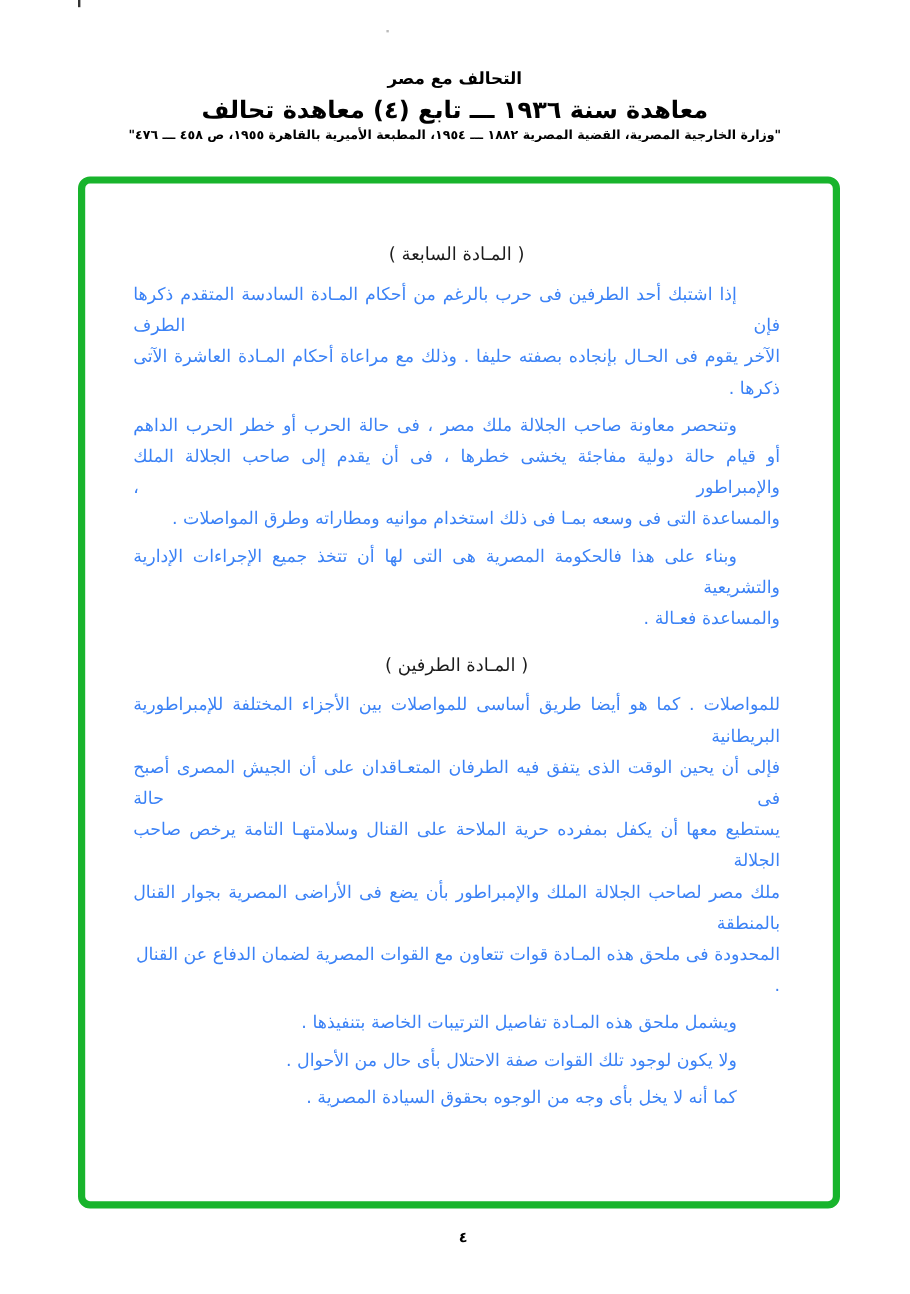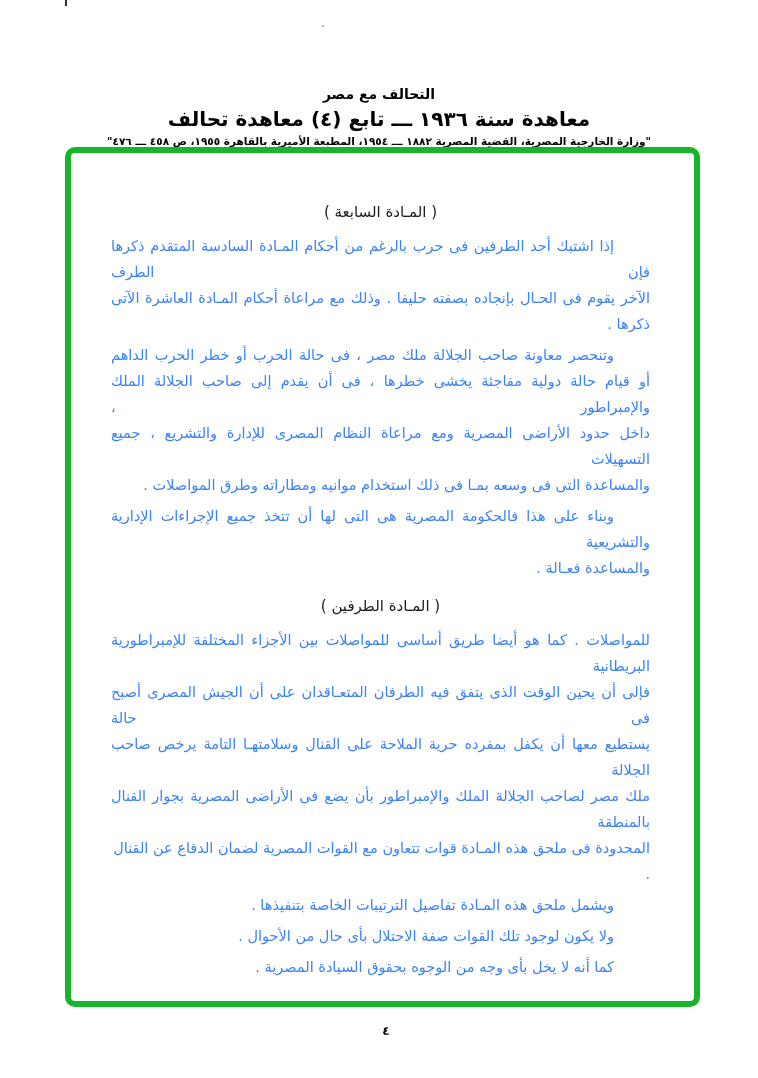--- a/index.html
+++ b/index.html
@@ -10,21 +10,21 @@
     height: 1078px;
     background: #ffffff;
     overflow: hidden;
     color: #1c1c1c;
   }
   
   .artifact-1 { position:absolute; left:65px; top:0; width:2px; height:6px; background:#333; }
   .artifact-2 { position:absolute; left:322px; top:25px; width:2px; height:2px; background:#bbb; }
 
   
-  .hdr { position:absolute; left:0; right:0; text-align:center; direction:rtl; color:#000;margin-top:28px; }
+  .hdr { position:absolute; left:0; right:0; text-align:center; direction:rtl; color:#000; }
   .title    { top:58px;  font-size:14px;   font-weight:bold; }
   .subtitle { top:79px;  font-size:20px;   font-weight:bold; }
   .citation { top:107px; font-size:10.5px; font-weight:bold; letter-spacing:0; }
 
   
   .treaty-box {
     position:absolute;
     left:65px; top:147px;
     width:635px; height:860px;
     box-sizing:border-box;
@@ -84,21 +84,20 @@
       <h2 class="article-heading">( المـادة السابعة )</h2>
       <div class="paragraphs">
           <div class="para">
             <div class="line first">إذا اشتبك أحد الطرفين فى حرب بالرغم من أحكام المـادة السادسة المتقدم ذكرها فإن الطرف</div>
             <div class="line">الآخر يقوم فى الحـال بإنجاده بصفته حليفا . وذلك مع مراعاة أحكام المـادة العاشرة الآتى</div>
             <div class="line last">ذكرها .</div>
           </div>
           <div class="para">
             <div class="line first">وتنحصر معاونة صاحب الجلالة ملك مصر ، فى حالة الحرب أو خطر الحرب الداهم</div>
             <div class="line">أو قيام حالة دولية مفاجئة يخشى خطرها ، فى أن يقدم إلى صاحب الجلالة الملك والإمبراطور ،</div>
-            <div class="line">داخل حدود الأراضى المصرية ومع مراعاة النظام المصرى للإدارة والتشريع ، جميع التسهيلات</div>
             <div class="line last">والمساعدة التى فى وسعه بمـا فى ذلك استخدام موانيه ومطاراته وطرق المواصلات .</div>
           </div>
           <div class="para">
             <div class="line first">وبناء على هذا فالحكومة المصرية هى التى لها أن تتخذ جميع الإجراءات الإدارية والتشريعية</div>
             <div class="line last">والمساعدة فعـالة .</div>
           </div>
         </div>
     </section>
     <section data-section-index="1">
       <h2 class="article-heading">( المـادة الطرفين )</h2>

